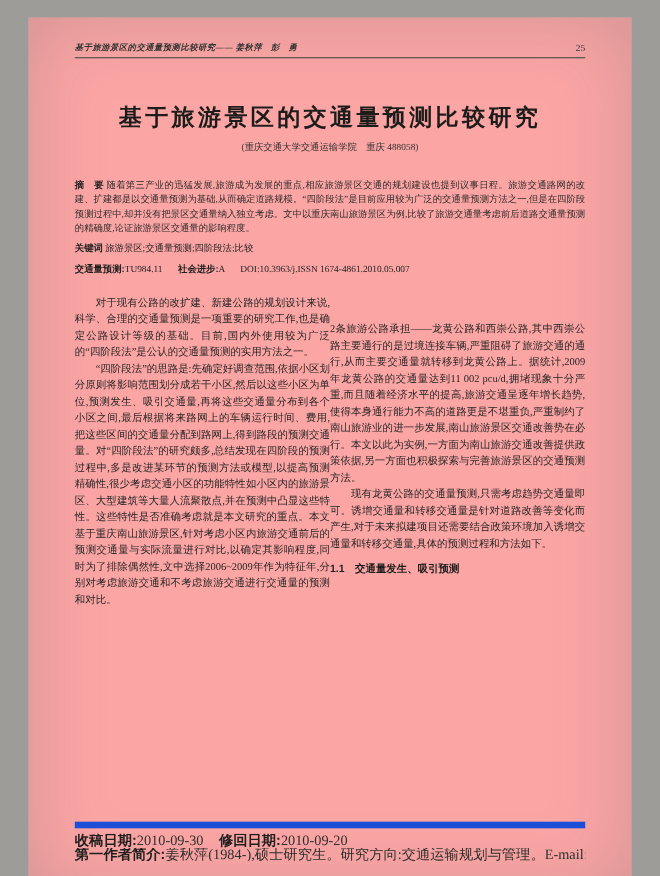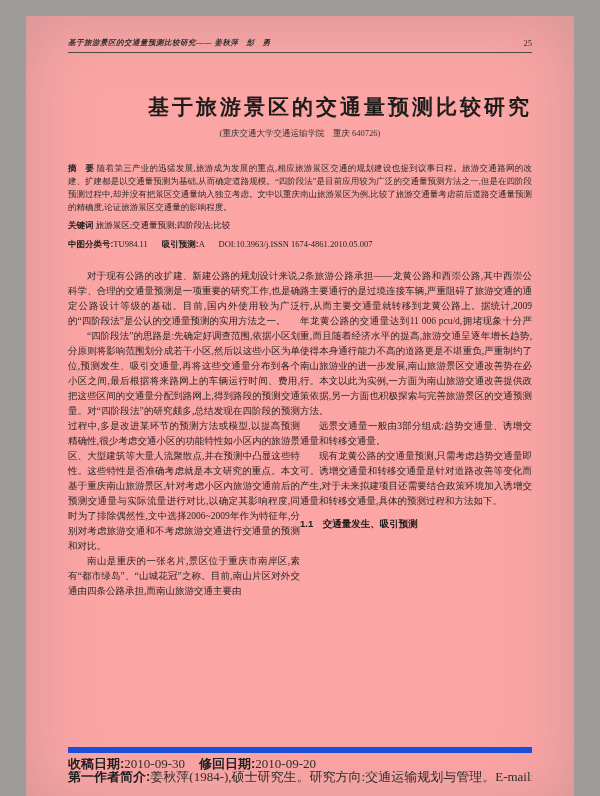--- a/index.html
+++ b/index.html
@@ -12,31 +12,31 @@
     padding:22px 42px 0 42px;
   }
   
   .running-head {
     display:flex; justify-content:space-between; align-items:flex-end;
     font-size:7.5px; padding-bottom:4px; border-bottom:1px solid #4a4a46;
   }
   .running-head .rh-title { font-weight:bold; font-style:italic; letter-spacing:.5px; color:#333; }
   .running-head .rh-page { font-size:8.5px; color:#333; font-family:Liberation Serif, serif; }
   
-  .title { text-align:right; font-size:21px; font-weight:bold; letter-spacing:3px; margin-top:40px; color:#1c1c1a; }
+  .title { text-align:center; font-size:21px; font-weight:bold; letter-spacing:3px; margin-top:40px; color:#1c1c1a; }
   .authors { text-align:center; font-size:11px; letter-spacing:2px; margin-top:20px; color:#2a2a28; }
   .affiliation { text-align:center; font-size:8.5px; margin-top:7px; color:#33332f; }
   
   .abstract { margin-top:22px; font-size:8.5px; line-height:13px; text-align:justify; color:#2c2c29; }
   .lbl { font-family:"Liberation Sans","DejaVu Sans",sans-serif; font-weight:bold; color:#1f1f1d;text-align:right; }
   .kw-line { margin-top:5px; font-size:8.5px; line-height:13px; }
   .clc-line { margin-top:6px; font-size:8.5px; line-height:13px; }
   .clc-line .seg { margin-right:12px; }
   
-  .columns { display:flex; gap:0; margin-top:18px; }
+  .columns { display:flex; gap:0; margin-top:18px;align-items:center; }
   .col { flex:1; font-size:9.5px; line-height:15px; text-align:justify; color:#262624; }
   .p { text-indent:2em; }
   .p.no-indent { text-indent:0; }
   .p + .p { margin-top:0; }
   .sec-h1 {
     font-family:"Liberation Sans","DejaVu Sans",sans-serif; font-weight:bold;
     font-size:10.5px; margin:9px 0 7px 0; color:#1d1d1b; letter-spacing:1px;
   }
   .sec-h2 {
     font-family:"Liberation Sans","DejaVu Sans",sans-serif; font-weight:bold;
@@ -57,51 +57,49 @@
 <div class="page">
 
   <div class="running-head">
     <span class="rh-title">基于旅游景区的交通量预测比较研究—— 姜秋萍　彭　勇</span>
     <span class="rh-page">25</span>
   </div>
 
   <div class="title">基于旅游景区的交通量预测比较研究</div>
 
 
-  <div class="affiliation">(重庆交通大学交通运输学院　重庆 640726)</div>
+  <div class="affiliation">(重庆交通大学交通运输学院　重庆 488058)</div>
 
   <div class="abstract">
     <span class="lbl">摘　要</span>
     <span>随着第三产业的迅猛发展,旅游成为发展的重点,相应旅游景区交通的规划建设也提到议事日程。旅游交通路网的改建、扩建都是以交通量预测为基础,从而确定道路规模。“四阶段法”是目前应用较为广泛的交通量预测方法之一,但是在四阶段预测过程中,却并没有把景区交通量纳入独立考虑。文中以重庆南山旅游景区为例,比较了旅游交通量考虑前后道路交通量预测的精确度,论证旅游景区交通量的影响程度。</span>
   </div>
 
   <div class="kw-line">
     <span class="lbl">关键词</span>
     <span>旅游景区;交通量预测;四阶段法;比较</span>
   </div>
 
   <div class="clc-line">
     <span class="seg">
-      <span class="lbl">中图分类号:</span><span>TU984.11</span>
+      <span class="lbl">交通量预测:</span><span>TU984.11</span>
     </span>
     <span class="seg">
-      <span class="lbl">吸引预测:</span><span>A</span>
+      <span class="lbl">社会进步:</span><span>A</span>
     </span>
     <span class="seg">DOI:10.3963/j.ISSN 1674-4861.2010.05.007</span>
   </div>
 
   <div class="columns">
     <div class="col">
       <div class="p">对于现有公路的改扩建、新建公路的规划设计来说,科学、合理的交通量预测是一项重要的研究工作,也是确定公路设计等级的基础。目前,国内外使用较为广泛的“四阶段法”是公认的交通量预测的实用方法之一。</div>
       <div class="p">“四阶段法”的思路是:先确定好调查范围,依据小区划分原则将影响范围划分成若干小区,然后以这些小区为单位,预测发生、吸引交通量,再将这些交通量分布到各个小区之间,最后根据将来路网上的车辆运行时间、费用,把这些区间的交通量分配到路网上,得到路段的预测交通量。对“四阶段法”的研究颇多,总结发现在四阶段的预测过程中,多是改进某环节的预测方法或模型,以提高预测精确性,很少考虑交通小区的功能特性如小区内的旅游景区、大型建筑等大量人流聚散点,并在预测中凸显这些特性。这些特性是否准确考虑就是本文研究的重点。本文基于重庆南山旅游景区,针对考虑小区内旅游交通前后的预测交通量与实际流量进行对比,以确定其影响程度,同时为了排除偶然性,文中选择2006~2009年作为特征年,分别对考虑旅游交通和不考虑旅游交通进行交通量的预测和对比。</div>
-      <div class="p">南山是重庆的一张名片,景区位于重庆市南岸区,素有“都市绿岛”、“山城花冠”之称。目前,南山片区对外交通由四条公路承担,而南山旅游交通主要由</div>
     </div>
     <div class="col">
-      <div class="p no-indent">2条旅游公路承担——龙黄公路和西崇公路,其中西崇公路主要通行的是过境连接车辆,严重阻碍了旅游交通的通行,从而主要交通量就转移到龙黄公路上。据统计,2009年龙黄公路的交通量达到11 006 pcu/d,拥堵现象十分严重,而且随着经济水平的提高,旅游交通呈逐年增长趋势,使得本身通行能力不高的道路更是不堪重负,严重制约了南山旅游业的进一步发展,南山旅游景区交通改善势在必行。本文以此为实例,一方面为南山旅游交通改善提供政策依据,另一方面也积极探索与完善旅游景区的交通预测方法。</div>
-      <div class="p">远景交通量一般由3部分组成:趋势交通量、诱增交通量和转移交通量。</div>
+      <div class="p no-indent">2条旅游公路承担——龙黄公路和西崇公路,其中西崇公路主要通行的是过境连接车辆,严重阻碍了旅游交通的通行,从而主要交通量就转移到龙黄公路上。据统计,2009年龙黄公路的交通量达到11 002 pcu/d,拥堵现象十分严重,而且随着经济水平的提高,旅游交通呈逐年增长趋势,使得本身通行能力不高的道路更是不堪重负,严重制约了南山旅游业的进一步发展,南山旅游景区交通改善势在必行。本文以此为实例,一方面为南山旅游交通改善提供政策依据,另一方面也积极探索与完善旅游景区的交通预测方法。</div>
       <div class="p">现有龙黄公路的交通量预测,只需考虑趋势交通量即可。诱增交通量和转移交通量是针对道路改善等变化而产生,对于未来拟建项目还需要结合政策环境加入诱增交通量和转移交通量,具体的预测过程和方法如下。</div>
       <div class="sec-h2">1.1　交通量发生、吸引预测</div>
     </div>
   </div>
 
   <div class="footer">
     <div class="row">
       <span class="lbl">收稿日期:</span><span>2010-09-30</span><span class="gap"></span><span class="lbl">修回日期:</span><span>2010-09-20</span>
     </div>
     <div class="row">

